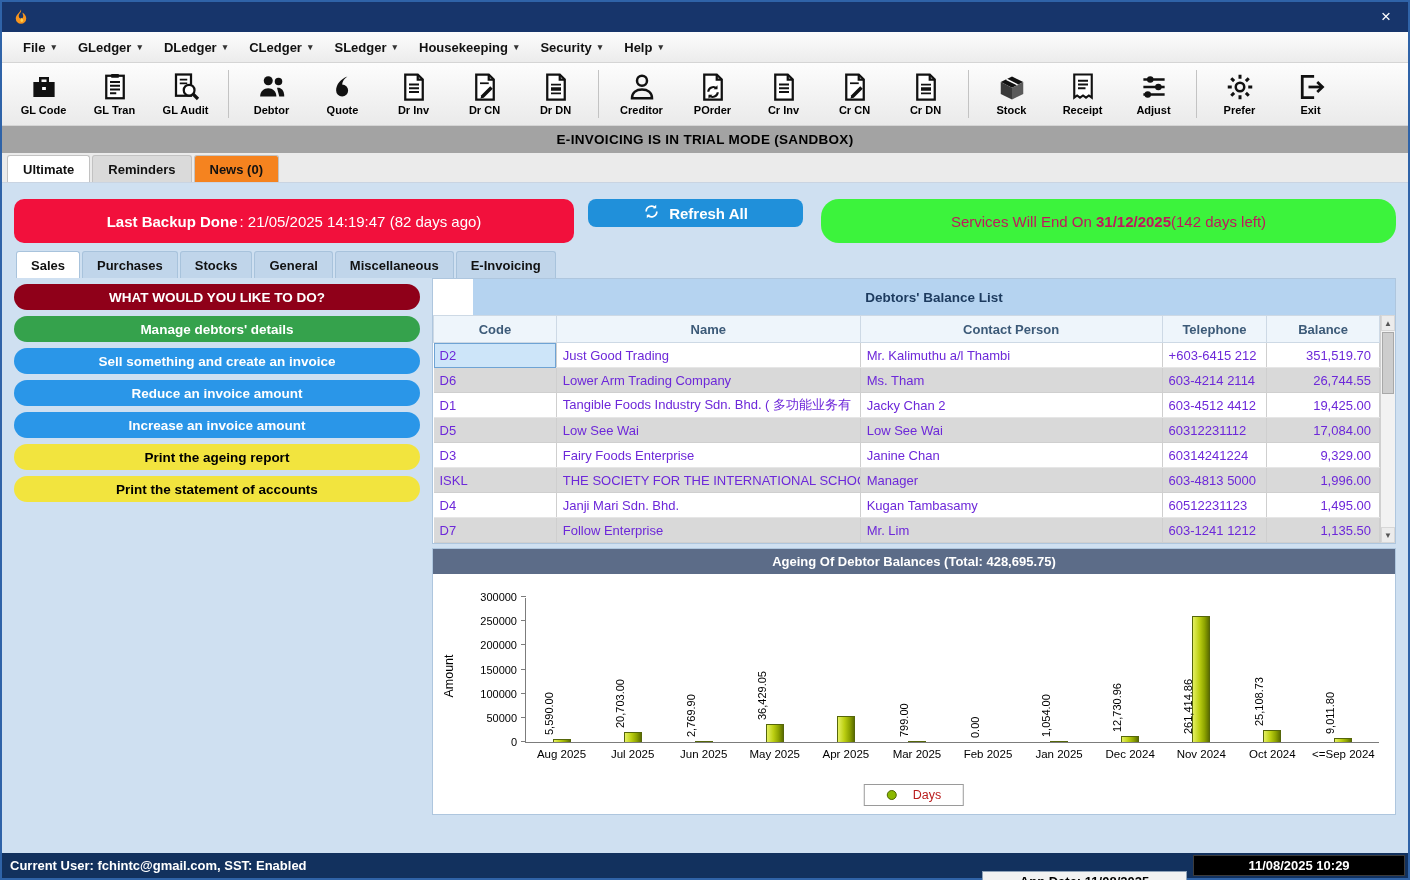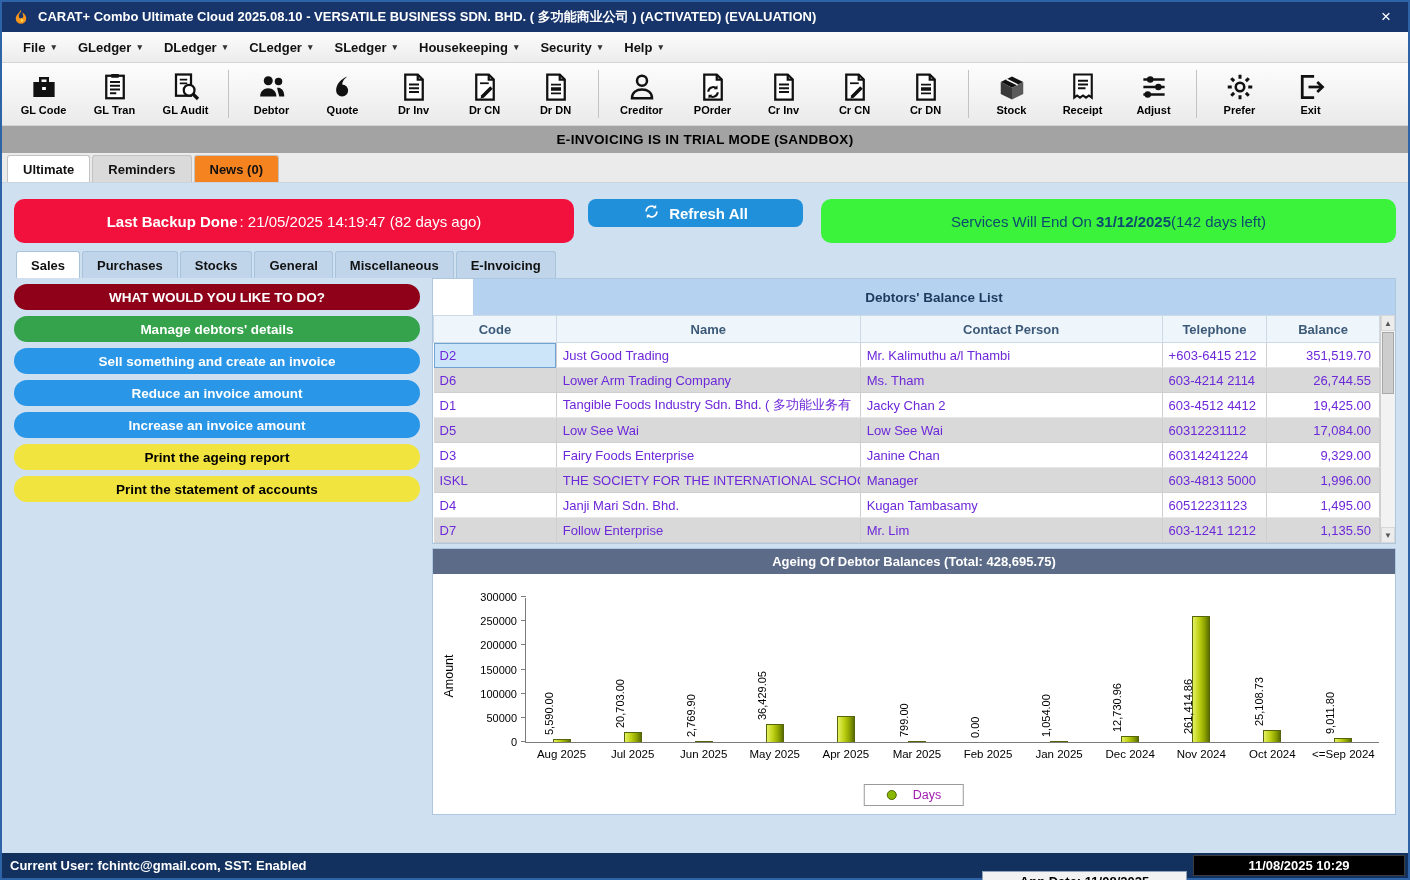--- a/index.html
+++ b/index.html
@@ -46,22 +46,22 @@
   
   .content { flex:1; background:#cfe0f1; padding:9px 12px 0 12px; display:flex; flex-direction:column; min-height:0; }
 
   .pills { display:flex; margin:7px 0 8px; flex:0 0 auto; }
   .pill-backup { flex:0 0 560px; height:44px; background:#f2103c; border-radius:10px; color:#fff;
                  display:flex; align-items:center; justify-content:center; font-size:15px; gap:2px; }
   .btn-refresh { flex:0 0 215px; height:28px; margin-left:14px; background:#2090da; border:none;
                  border-radius:8px; color:#fff; font-weight:700; font-size:15px; display:flex;
                  align-items:center; justify-content:center; gap:9px; font-family:inherit; }
   .btn-refresh svg { width:17px; height:17px; }
-  .pill-services { flex:1; height:44px; margin-left:18px; background:#3cf33c; border-radius:10px;
-                   color:#0c4a6e; display:flex; align-items:center; justify-content:center; font-size:15px; }
+  .pill-services { flex:1; height:44px; margin-left:18px; background:#3cf33c; border-radius:18px;
+                   color:#be185d; display:flex; align-items:center; justify-content:center; font-size:15px; }
   .bold { font-weight:700; }
 
   .subtabs { display:flex; gap:2px; padding-left:2px; flex:0 0 auto; }
   .subtab { padding:6px 14px 5px; font-size:13px; font-weight:700; color:#111; background:#c0d5ea;
             border:1px solid #a8c3dc; border-bottom:none; border-radius:3px 3px 0 0; }
   .subtab.active { background:#fff; }
 
   .mainrow { flex:1; display:flex; min-height:0; }
   .leftpanel { width:418px; flex:0 0 418px; padding:6px 12px 0 0; display:flex; flex-direction:column; gap:6px; }
   .action-btn { height:26px; border:none; border-radius:13px; font-size:13.5px; font-weight:700;
@@ -105,21 +105,21 @@
   .col { flex:1; position:relative; }
   .bar { position:absolute; bottom:0; left:50%; transform:translateX(-50%); width:18px;
          background:linear-gradient(90deg,#e4f060 0%,#bccf12 40%,#8ea400 72%,#5d6e00 100%);
          border:1px solid #55660a; border-bottom:none; }
   .bar-label { position:absolute; left:calc(50% - 7px); transform-origin:left bottom;
                transform:rotate(-90deg); font-size:11px; color:#000; white-space:nowrap; }
   .xlabel { position:absolute; top:calc(100% + 6px); left:-20%; width:140%; text-align:center;
             font-size:11.5px; color:#000; white-space:nowrap; }
   .legend { position:absolute; left:50%; bottom:8px; transform:translateX(-50%);
             border:1px solid #9a9a9a; background:#fff; padding:3px 22px; display:flex; align-items:center;
-            gap:16px; font-size:12.5px; color:#a21caf; }
+            gap:16px; font-size:12.5px; color:#b91c1c; }
   .legend-dot { width:10px; height:10px; border-radius:50%; background:#8ab800; border:1px solid #4e6600; }
 
   
   .statusbar { height:25px; background:#12315e; display:flex; align-items:center; padding:0 3px 0 8px;
                color:#fff; font-size:13px; font-weight:700; flex:0 0 auto; }
   .app-date { margin-left:auto; width:205px; height:21px; background:#f2f2f2; color:#000;
               border:1px solid #8fa2b8; display:flex; align-items:center; justify-content:center;margin-top:31px; }
   .clock { width:212px; height:21px; margin-left:6px; background:#000; color:#fff; border:1px solid #3c3c3c;
            display:flex; align-items:center; justify-content:center; }
 </style>
@@ -128,21 +128,20 @@
 
 <div class="window">
 
   <div class="titlebar">
     <span class="flame">
       <svg viewBox="0 0 24 24">
           <path fill="#f7941d" d="M12 2c1 4-3 5-3 9a3 3 0 0 0 6 0c0-2-1-3-1-5 3 2 5 5 5 8a7 7 0 1 1-14 0c0-5 5-7 7-12z"></path>
           <path fill="#ffd34d" d="M12.2 13c.8 1.5-1 2-1 3.6a1.9 1.9 0 1 0 3.8 0c0-1.8-1.4-2.2-2.8-3.6z"></path>
         </svg>
     </span>
-    <span class="title-text">CARAT+ Combo Ultimate Cloud 2025.08.10 - VERSATILE BUSINESS SDN. BHD. ( 多功能商业公司 ) (ACTIVATED) (EVALUATION)</span>
     <span class="close-btn">×</span>
   </div>
 
   <div class="menubar" id="menu-items">
       <div class="menu-item">
         <span>File</span>
         <span class="caret">▾</span>
       </div>
       <div class="menu-item">
         <span>GLedger</span>

